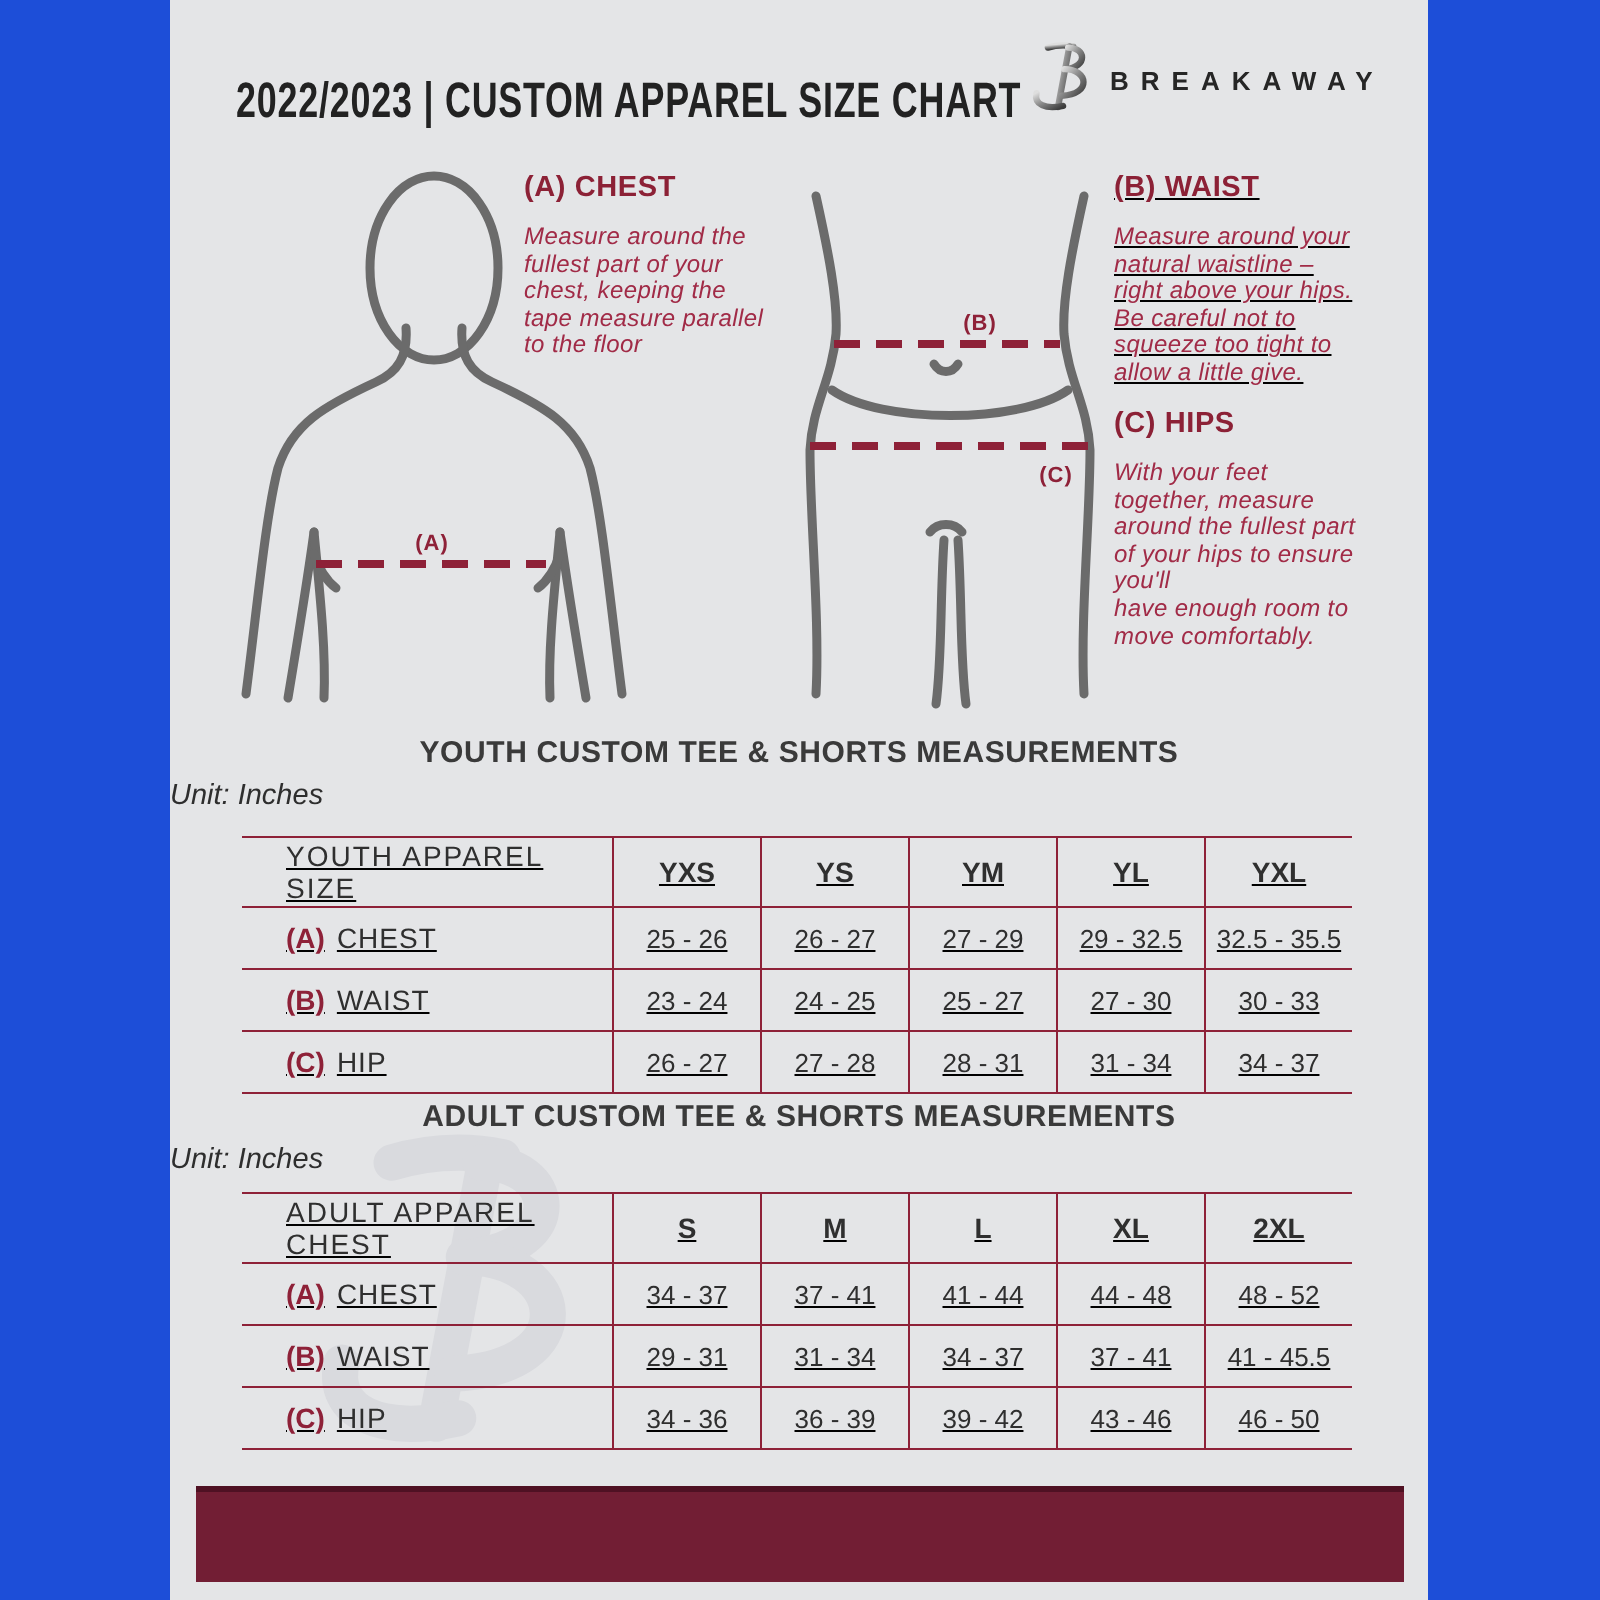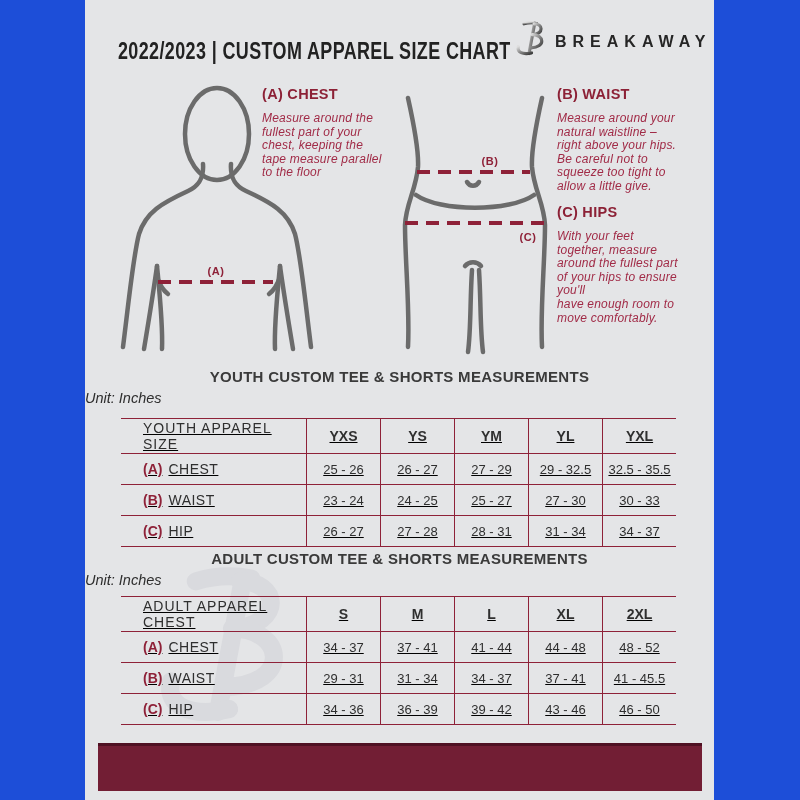--- a/index.html
+++ b/index.html
@@ -4,29 +4,29 @@
 <style>
   html,body{margin:0;padding:0;}
   body{width:800px;height:800px;background:#000;font-family:"Liberation Sans",sans-serif;}
   .canvas{position:relative;width:800px;height:800px;background:#1d4ed8;overflow:hidden;}
   .page{position:absolute;left:85px;top:0;width:629px;height:800px;background:#e4e5e7;}
 
   
   .header-title{position:absolute;left:33px;top:36px;font-size:23px;font-weight:700;color:#222;
     letter-spacing:.5px;white-space:nowrap;transform:scaleX(.78) scaleY(1.08);transform-origin:left top;}
   .logo{position:absolute;left:425px;top:16px;width:38px;height:46px;}
-  .brand{position:absolute;left:470px;top:33px;font-size:16px;font-weight:700;color:#262626;letter-spacing:6px;white-space:nowrap;}
+  .brand{position:absolute;left:470px;top:33px;font-size:13px;font-weight:700;color:#262626;letter-spacing:6px;white-space:nowrap;}
 
   
   .instr{position:absolute;}
   .instr-h{font-size:14.5px;font-weight:700;color:#8c2136;letter-spacing:.3px;}
   .instr-b{margin-top:10px;font-style:italic;font-size:12px;line-height:13.6px;color:#a12b47;
     letter-spacing:.2px;white-space:pre-line;}
   .ia{left:177px;top:86px;width:148px;}
-  .ib{left:472px;top:86px;width:156px;}
+  .ib{left:472px;top:86px;width:156px;text-decoration:underline;}
   .ic{left:472px;top:204px;width:156px;}
 
   
   .fig{position:absolute;}
   .f1{left:35px;top:85px;}
   .f2{left:295px;top:95px;}
   .body-line{fill:none;stroke:#6b6b6b;stroke-width:4.5;stroke-linecap:round;}
   .dash-line{fill:none;stroke:#8e2138;stroke-width:4;stroke-dasharray:13 8;}
   .fig-label{font:700 11px "Liberation Sans",sans-serif;fill:#8e2138;letter-spacing:.5px;}
 

